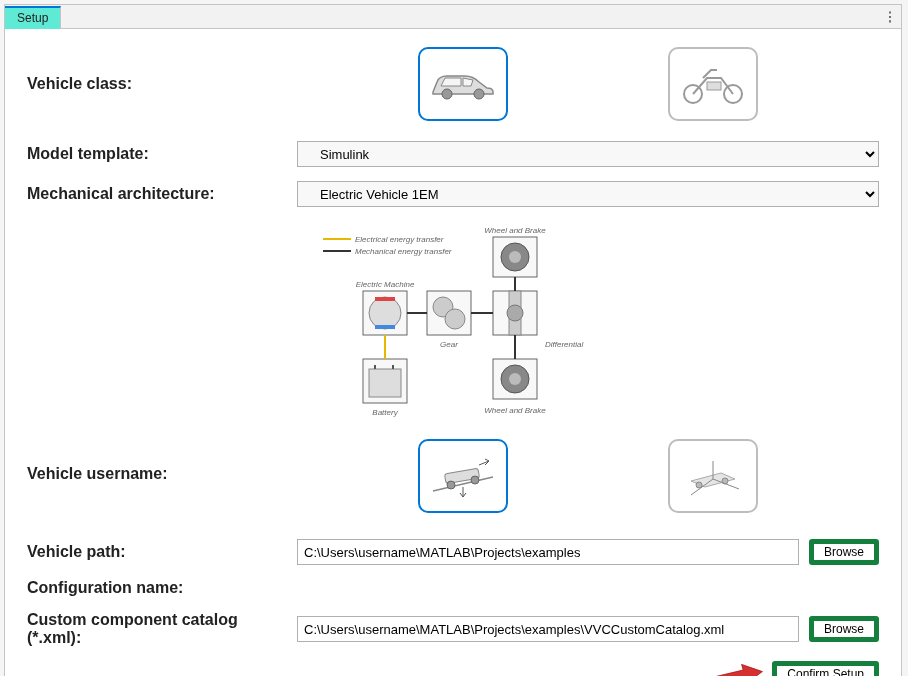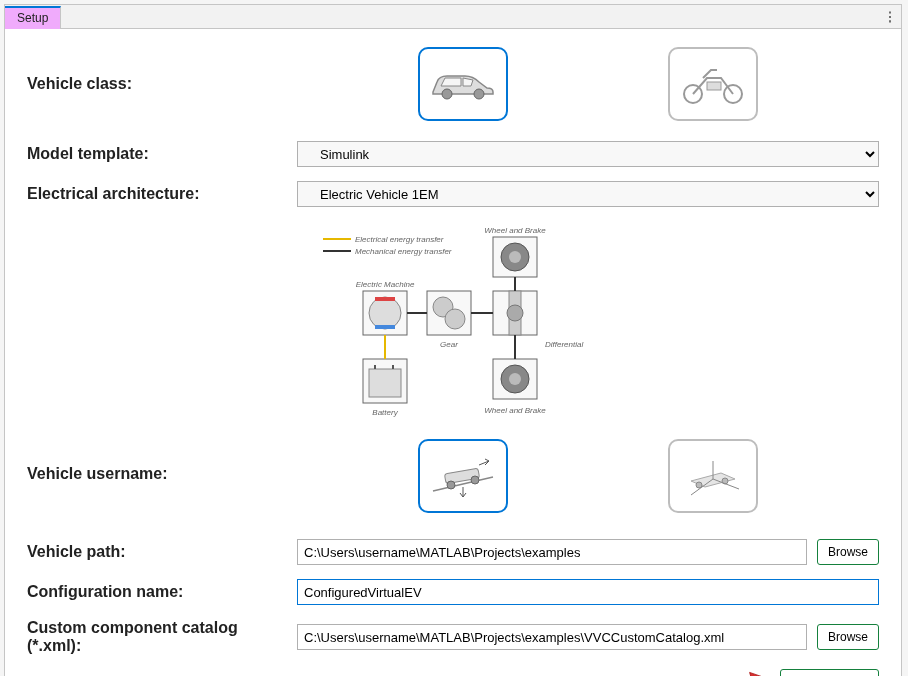--- a/index.html
+++ b/index.html
@@ -17,21 +17,21 @@
     border: 1px solid #c5c5c5;
   }
   .tab-bar {
     display: flex;
     align-items: center;
     border-bottom: 1px solid #c5c5c5;
     background: #f2f2f2;
     height: 24px;
   }
   .tab {
-    background: #f0abfc;
+    background: #5eead4;
     border-top: 2px solid #0076d6;
     border-right: 1px solid #c5c5c5;
     padding: 3px 12px 4px;
     font-size: 12px;
     position: relative;
     top: 1px;
   }
   .tab-spacer { flex: 1; }
   .tab-menu {
     width: 22px;
@@ -100,21 +100,21 @@
     font-size: 13px;
   }
   input.textfield.focus {
     border-color: #0076d6;
     outline: none;
   }
   button.browse, button.confirm {
     height: 26px;
     padding: 0 10px;
     background: #fff;
-    border: 1px solid #15803d;
+    border: 5px solid #15803d;
     border-radius: 3px;
     font-size: 12px;
     cursor: pointer;
   }
   .footer {
     display: flex;
     justify-content: flex-end;
     align-items: center;
     gap: 6px;
     margin-top: 8px;
@@ -166,21 +166,21 @@
     <div class="row">
       <div class="label">Model template:</div>
       <div class="select-wrap">
         <select class="dd">
           <option>Simulink</option>
         </select>
       </div>
     </div>
 
     <div class="row">
-      <div class="label">Electrical architecture:</div>
+      <div class="label">Mechanical architecture:</div>
       <div class="select-wrap">
         <select class="dd">
           <option>Electric Vehicle 1EM</option>
         </select>
       </div>
     </div>
 
     <div class="diagram-row">
       <svg width="320" height="200" viewBox="0 0 320 200">
 
@@ -256,21 +256,20 @@
     </div>
 
     <div class="row">
       <div class="label">Vehicle path:</div>
       <input class="textfield" type="text" value="C:\Users\username\MATLAB\Projects\examples" style="">
       <button class="browse">Browse</button>
     </div>
 
     <div class="row">
       <div class="label">Configuration name:</div>
-      <input class="textfield focus" type="text" value="ConfiguredVirtualEV" style="">
     </div>
 
     <div class="row">
       <div class="label">Custom component catalog (*.xml):</div>
       <input class="textfield" type="text" value="C:\Users\username\MATLAB\Projects\examples\VVCCustomCatalog.xml" style="">
       <button class="browse">Browse</button>
     </div>
 
     <div class="footer">
       <svg class="arrow" width="70" height="30" viewBox="0 0 70 30">

